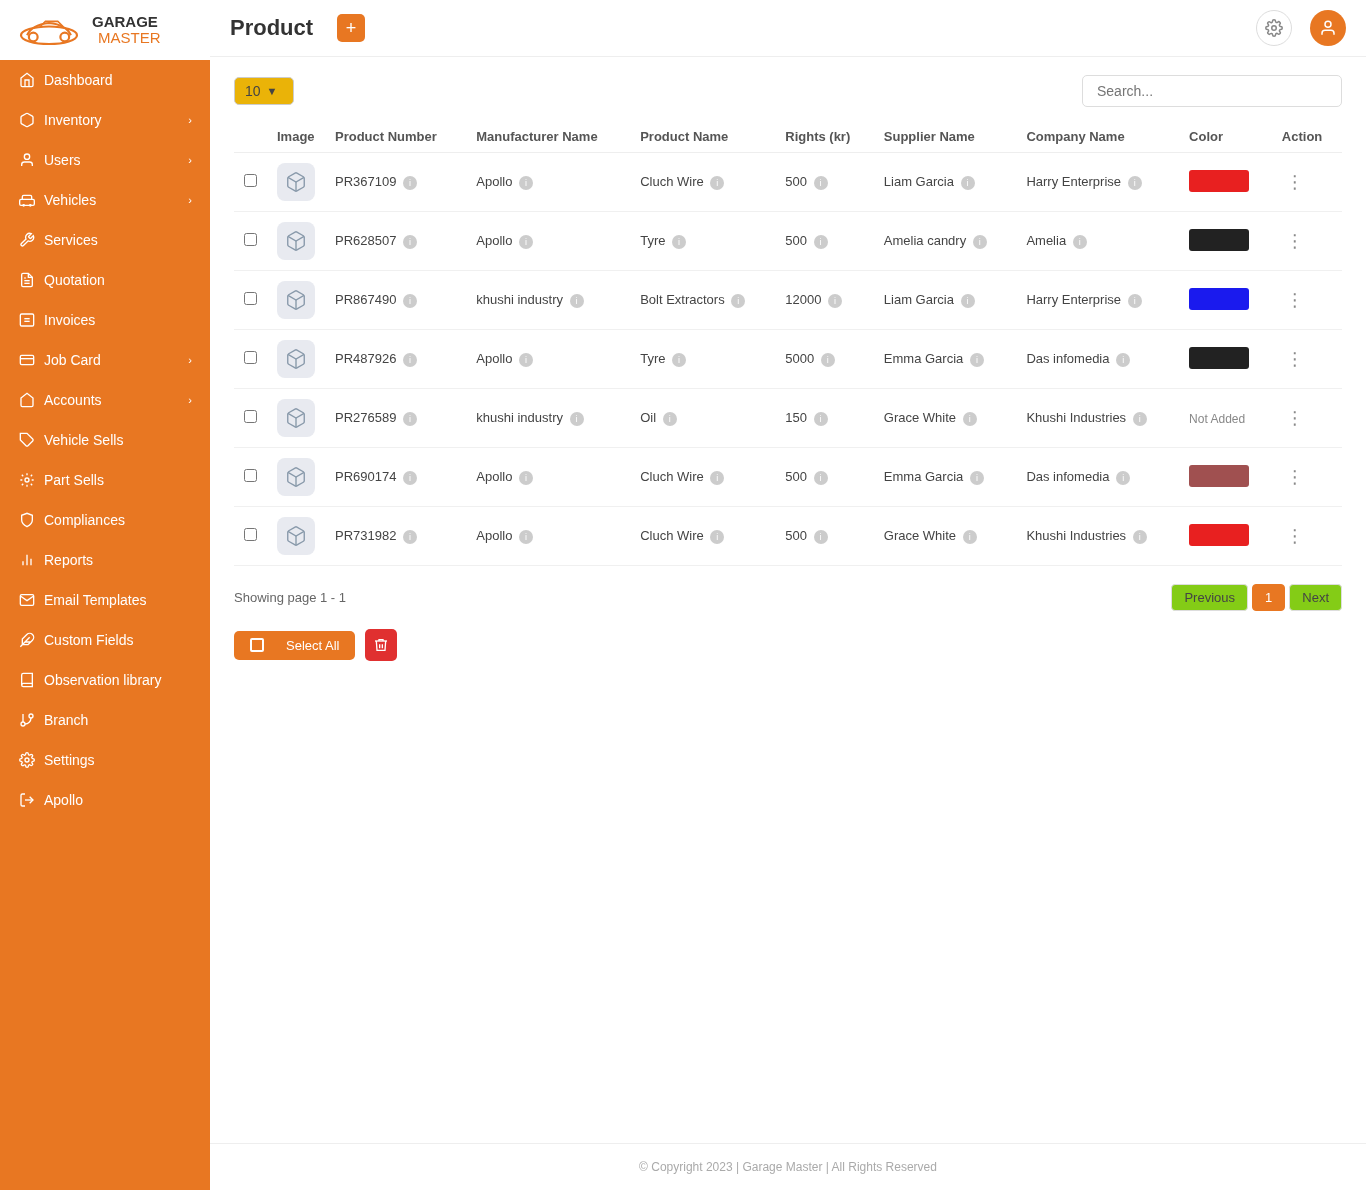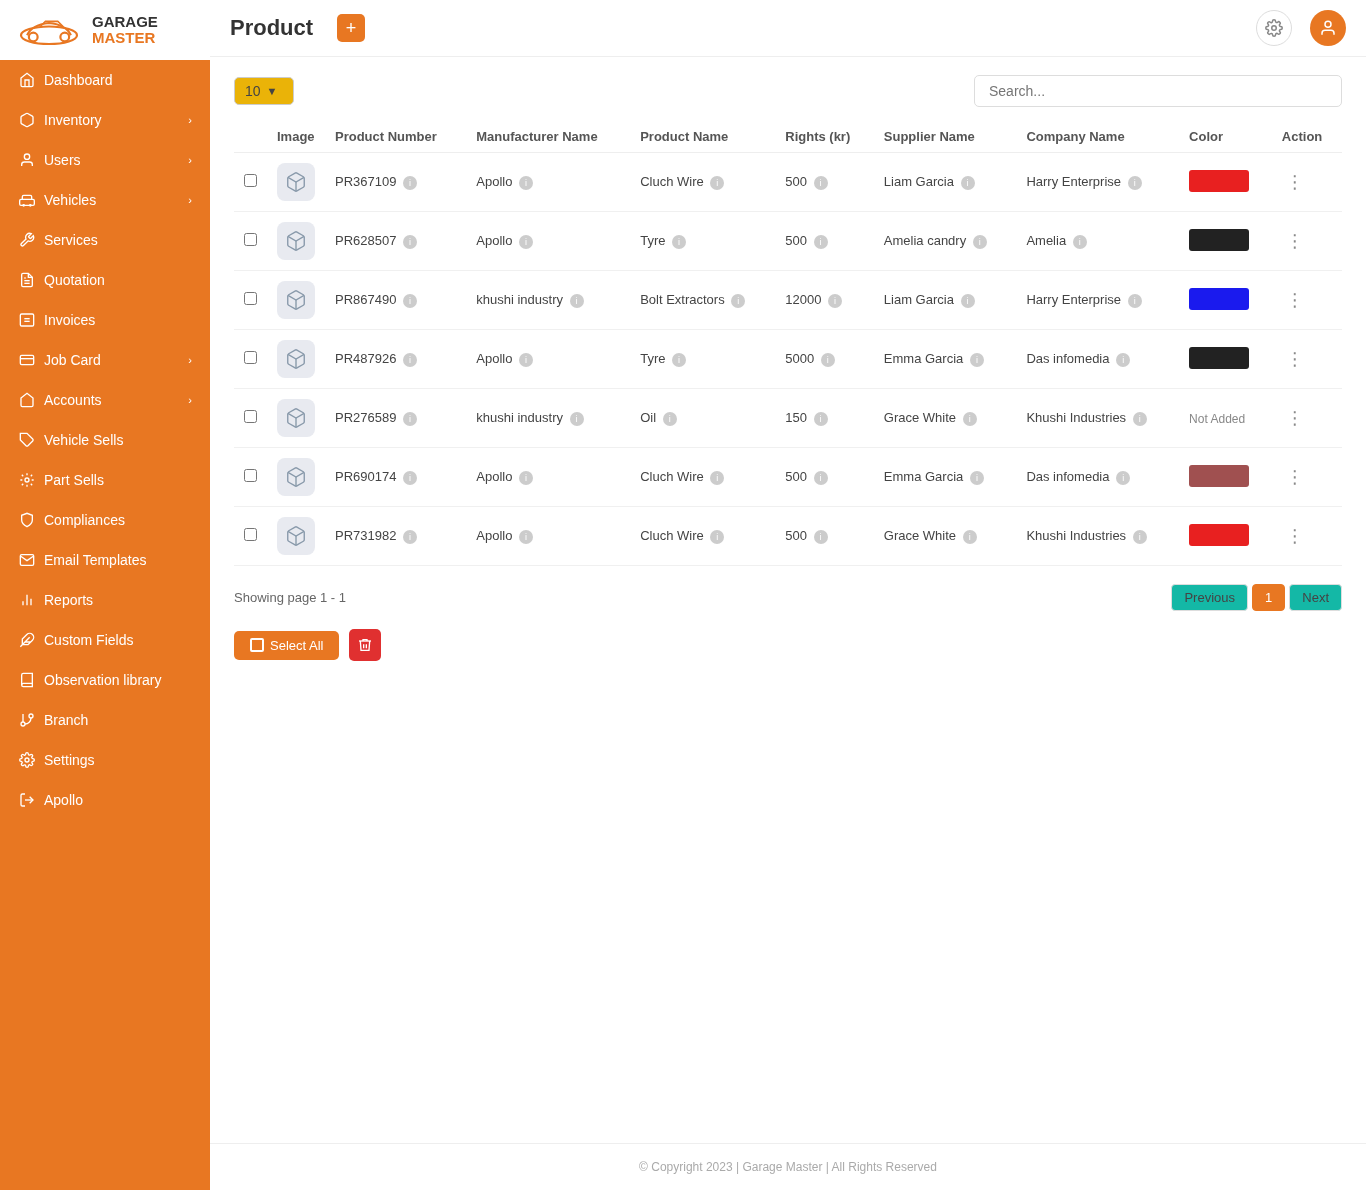--- a/index.html
+++ b/index.html
@@ -18,21 +18,21 @@
     #sidebar-logo {
       background: #fff;
       padding: 10px 14px;
       display: flex;
       align-items: center;
       gap: 8px;
     }
     #sidebar-logo svg { width: 70px; height: 40px; }
     .logo-text { display: flex; flex-direction: column; line-height: 1.1; }
     .logo-text .garage { font-weight: 700; font-size: 15px; color: #333; }
-    .logo-text .master { font-weight: 700; font-size: 15px; color: #e87722; }
+    .logo-text .master { font-weight: 400; font-size: 15px; color: #e87722; margin-left: 6px; }
 
     .nav-item {
       display: flex;
       align-items: center;
       padding: 11px 18px;
       color: #fff;
       font-size: 14px;
       cursor: pointer;
       gap: 8px;
       position: relative;
@@ -119,21 +119,21 @@
       color: #444;
       background: #eab308;
       min-width: 60px;
     }
     #search-input {
       margin-left: auto;
       border: 1px solid #ddd;
       border-radius: 5px;
       padding: 7px 14px;
       font-size: 14px;
-      width: 368px;
+      width: 260px;
       color: #888;
       outline: none;
     }
 
     
     #product-table {
       width: 100%;
       border-collapse: collapse;
     }
     #product-table thead tr {
@@ -193,21 +193,21 @@
     #pagination-row {
       display: flex;
       align-items: center;
       justify-content: space-between;
       margin-top: 18px;
     }
     #showing-text { font-size: 13px; color: #666; }
     #pagination-controls { display: flex; align-items: center; gap: 4px; }
     .page-btn {
       border: 1px solid #ddd;
-      background: #14b8a6;
+      background: #84cc16;
       border-radius: 4px;
       padding: 5px 12px;
       font-size: 13px;
       cursor: pointer;
       color: #444;
     }
     .page-btn.active {
       background: #e87722;
       color: #fff;
       border-color: #e87722;
@@ -221,21 +221,21 @@
       margin-top: 18px;
     }
     #select-all-btn {
       background: #e87722;
       color: #fff;
       border: none;
       border-radius: 5px;
       padding: 7px 16px;
       font-size: 13px;
       cursor: pointer;
-      display: flex; align-items: center; gap: 6px;
+      display: flex; align-items: center; gap: 22px;
     }
     #delete-btn {
       background: #e03030;
       color: #fff;
       border: none;
       border-radius: 5px;
       width: 32px; height: 32px;
       font-size: 16px;
       cursor: pointer;
       display: flex; align-items: center; justify-content: center;
@@ -389,36 +389,36 @@
           <svg width="16" height="16" viewBox="0 0 24 24" fill="none" stroke="#fff" stroke-width="2">
             <path d="M12 22s8-4 8-10V5l-8-3-8 3v7c0 6 8 10 8 10z"></path>
           </svg>
         </span>
     <span>Compliances</span>
 
   </div>
       <div class="nav-item">
     <span class="nav-icon">
           <svg width="16" height="16" viewBox="0 0 24 24" fill="none" stroke="#fff" stroke-width="2">
-            <path d="M4 4h16c1.1 0 2 .9 2 2v12c0 1.1-.9 2-2 2H4c-1.1 0-2-.9-2-2V6c0-1.1.9-2 2-2z"></path>
-            <polyline points="22,6 12,13 2,6"></polyline>
-          </svg>
-        </span>
-    <span>Email Templates</span>
-
-  </div>
-      <div class="nav-item">
-    <span class="nav-icon">
-          <svg width="16" height="16" viewBox="0 0 24 24" fill="none" stroke="#fff" stroke-width="2">
             <line x1="18" y1="20" x2="18" y2="10"></line>
             <line x1="12" y1="20" x2="12" y2="4"></line>
             <line x1="6" y1="20" x2="6" y2="14"></line>
           </svg>
         </span>
     <span>Reports</span>
+
+  </div>
+      <div class="nav-item">
+    <span class="nav-icon">
+          <svg width="16" height="16" viewBox="0 0 24 24" fill="none" stroke="#fff" stroke-width="2">
+            <path d="M4 4h16c1.1 0 2 .9 2 2v12c0 1.1-.9 2-2 2H4c-1.1 0-2-.9-2-2V6c0-1.1.9-2 2-2z"></path>
+            <polyline points="22,6 12,13 2,6"></polyline>
+          </svg>
+        </span>
+    <span>Email Templates</span>
 
   </div>
       <div class="nav-item">
     <span class="nav-icon">
           <svg width="16" height="16" viewBox="0 0 24 24" fill="none" stroke="#fff" stroke-width="2">
             <path d="M20.24 12.24a6 6 0 0 0-8.49-8.49L5 10.5V19h8.5l6.74-6.76zM16 8L2 22M17.5 15H9"></path>
           </svg>
         </span>
     <span>Custom Fields</span>
 

